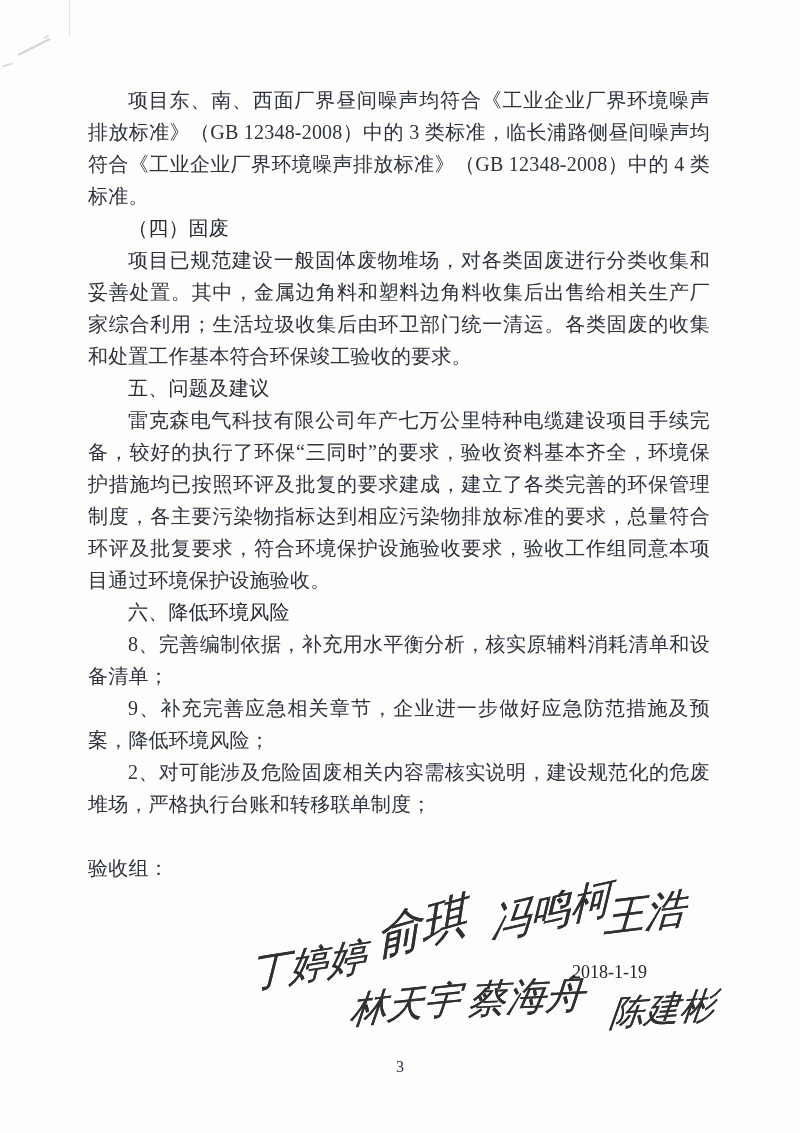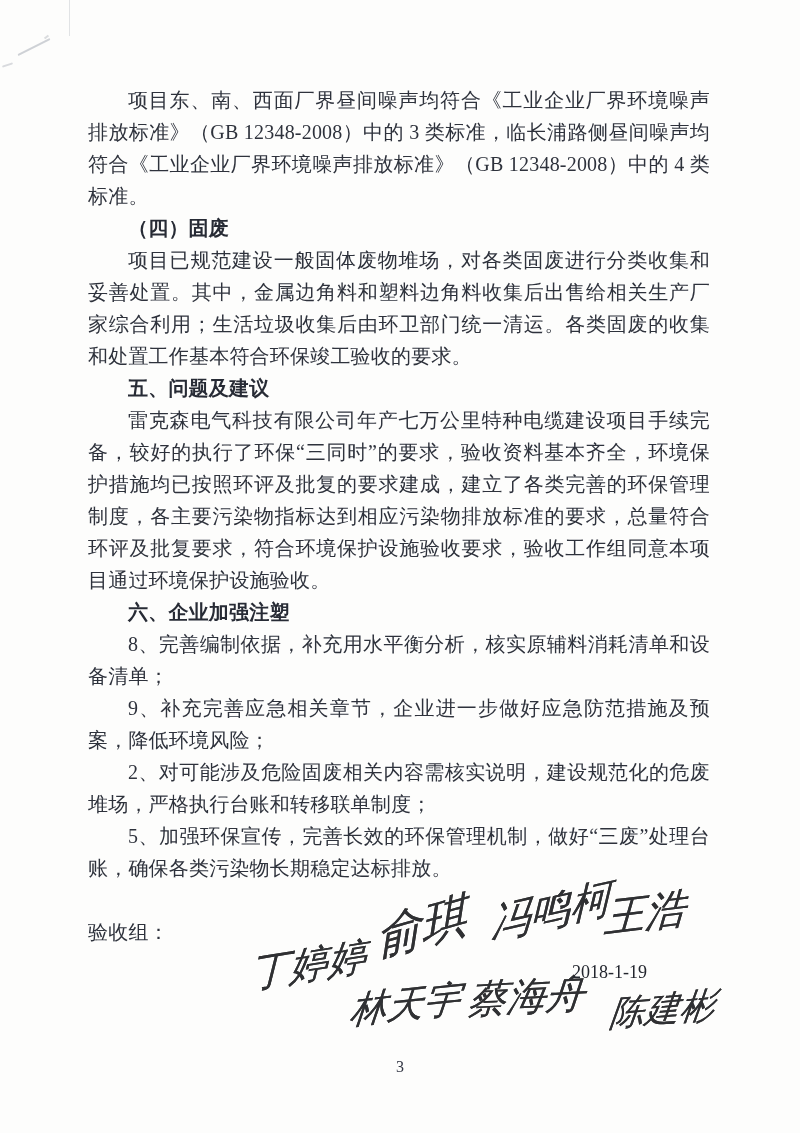--- a/index.html
+++ b/index.html
@@ -27,21 +27,21 @@
   }
   .doc p {
     margin: 0;
     padding: 0;
     font-size: 20px;
     line-height: 32px;
     text-indent: 2em;
     letter-spacing: 0.2px;
   }
   .doc p.heading {
-    font-weight: bold;
+    font-weight: normal;
     color: #272b35;
   }
   .group-label {
     margin-top: 32px !important;
     text-indent: 0 !important;
   }
   
   .sig-layer {
     position: absolute;
     left: 0; top: 0;
@@ -116,25 +116,24 @@
   <div class="scratch2"></div>
   <div class="speck"></div>
   <div class="edge-line"></div>
 
   <div class="doc">
     <p>项目东、南、西面厂界昼间噪声均符合《工业企业厂界环境噪声排放标准》（GB 12348-2008）中的 3 类标准，临长浦路侧昼间噪声均符合《工业企业厂界环境噪声排放标准》（GB 12348-2008）中的 4 类标准。</p>
     <p class="heading">（四）固废</p>
     <p>项目已规范建设一般固体废物堆场，对各类固废进行分类收集和妥善处置。其中，金属边角料和塑料边角料收集后出售给相关生产厂家综合利用；生活垃圾收集后由环卫部门统一清运。各类固废的收集和处置工作基本符合环保竣工验收的要求。</p>
     <p class="heading">五、问题及建议</p>
     <p>雷克森电气科技有限公司年产七万公里特种电缆建设项目手续完备，较好的执行了环保“三同时”的要求，验收资料基本齐全，环境保护措施均已按照环评及批复的要求建成，建立了各类完善的环保管理制度，各主要污染物指标达到相应污染物排放标准的要求，总量符合环评及批复要求，符合环境保护设施验收要求，验收工作组同意本项目通过环境保护设施验收。</p>
-    <p class="heading">六、企业加强注塑</p>
+    <p class="heading">六、降低环境风险</p>
     <p>8、完善编制依据，补充用水平衡分析，核实原辅料消耗清单和设备清单；</p>
     <p>9、补充完善应急相关章节，企业进一步做好应急防范措施及预案，降低环境风险；</p>
     <p>2、对可能涉及危险固废相关内容需核实说明，建设规范化的危废堆场，严格执行台账和转移联单制度；</p>
-    <p>5、加强环保宣传，完善长效的环保管理机制，做好“三废”处理台账，确保各类污染物长期稳定达标排放。</p>
     <p class="group-label">验收组：</p>
   </div>
 
   <div class="sig-layer">
     <span class="sig sig-yuqi">俞琪</span>
     <span class="sig sig-feng">冯鸣柯</span>
     <span class="sig sig-wang">王浩</span>
     <span class="sig sig-ding">丁婷婷</span>
     <span class="sig sig-lin">林天宇</span>
     <span class="sig sig-cai">蔡海舟</span>

